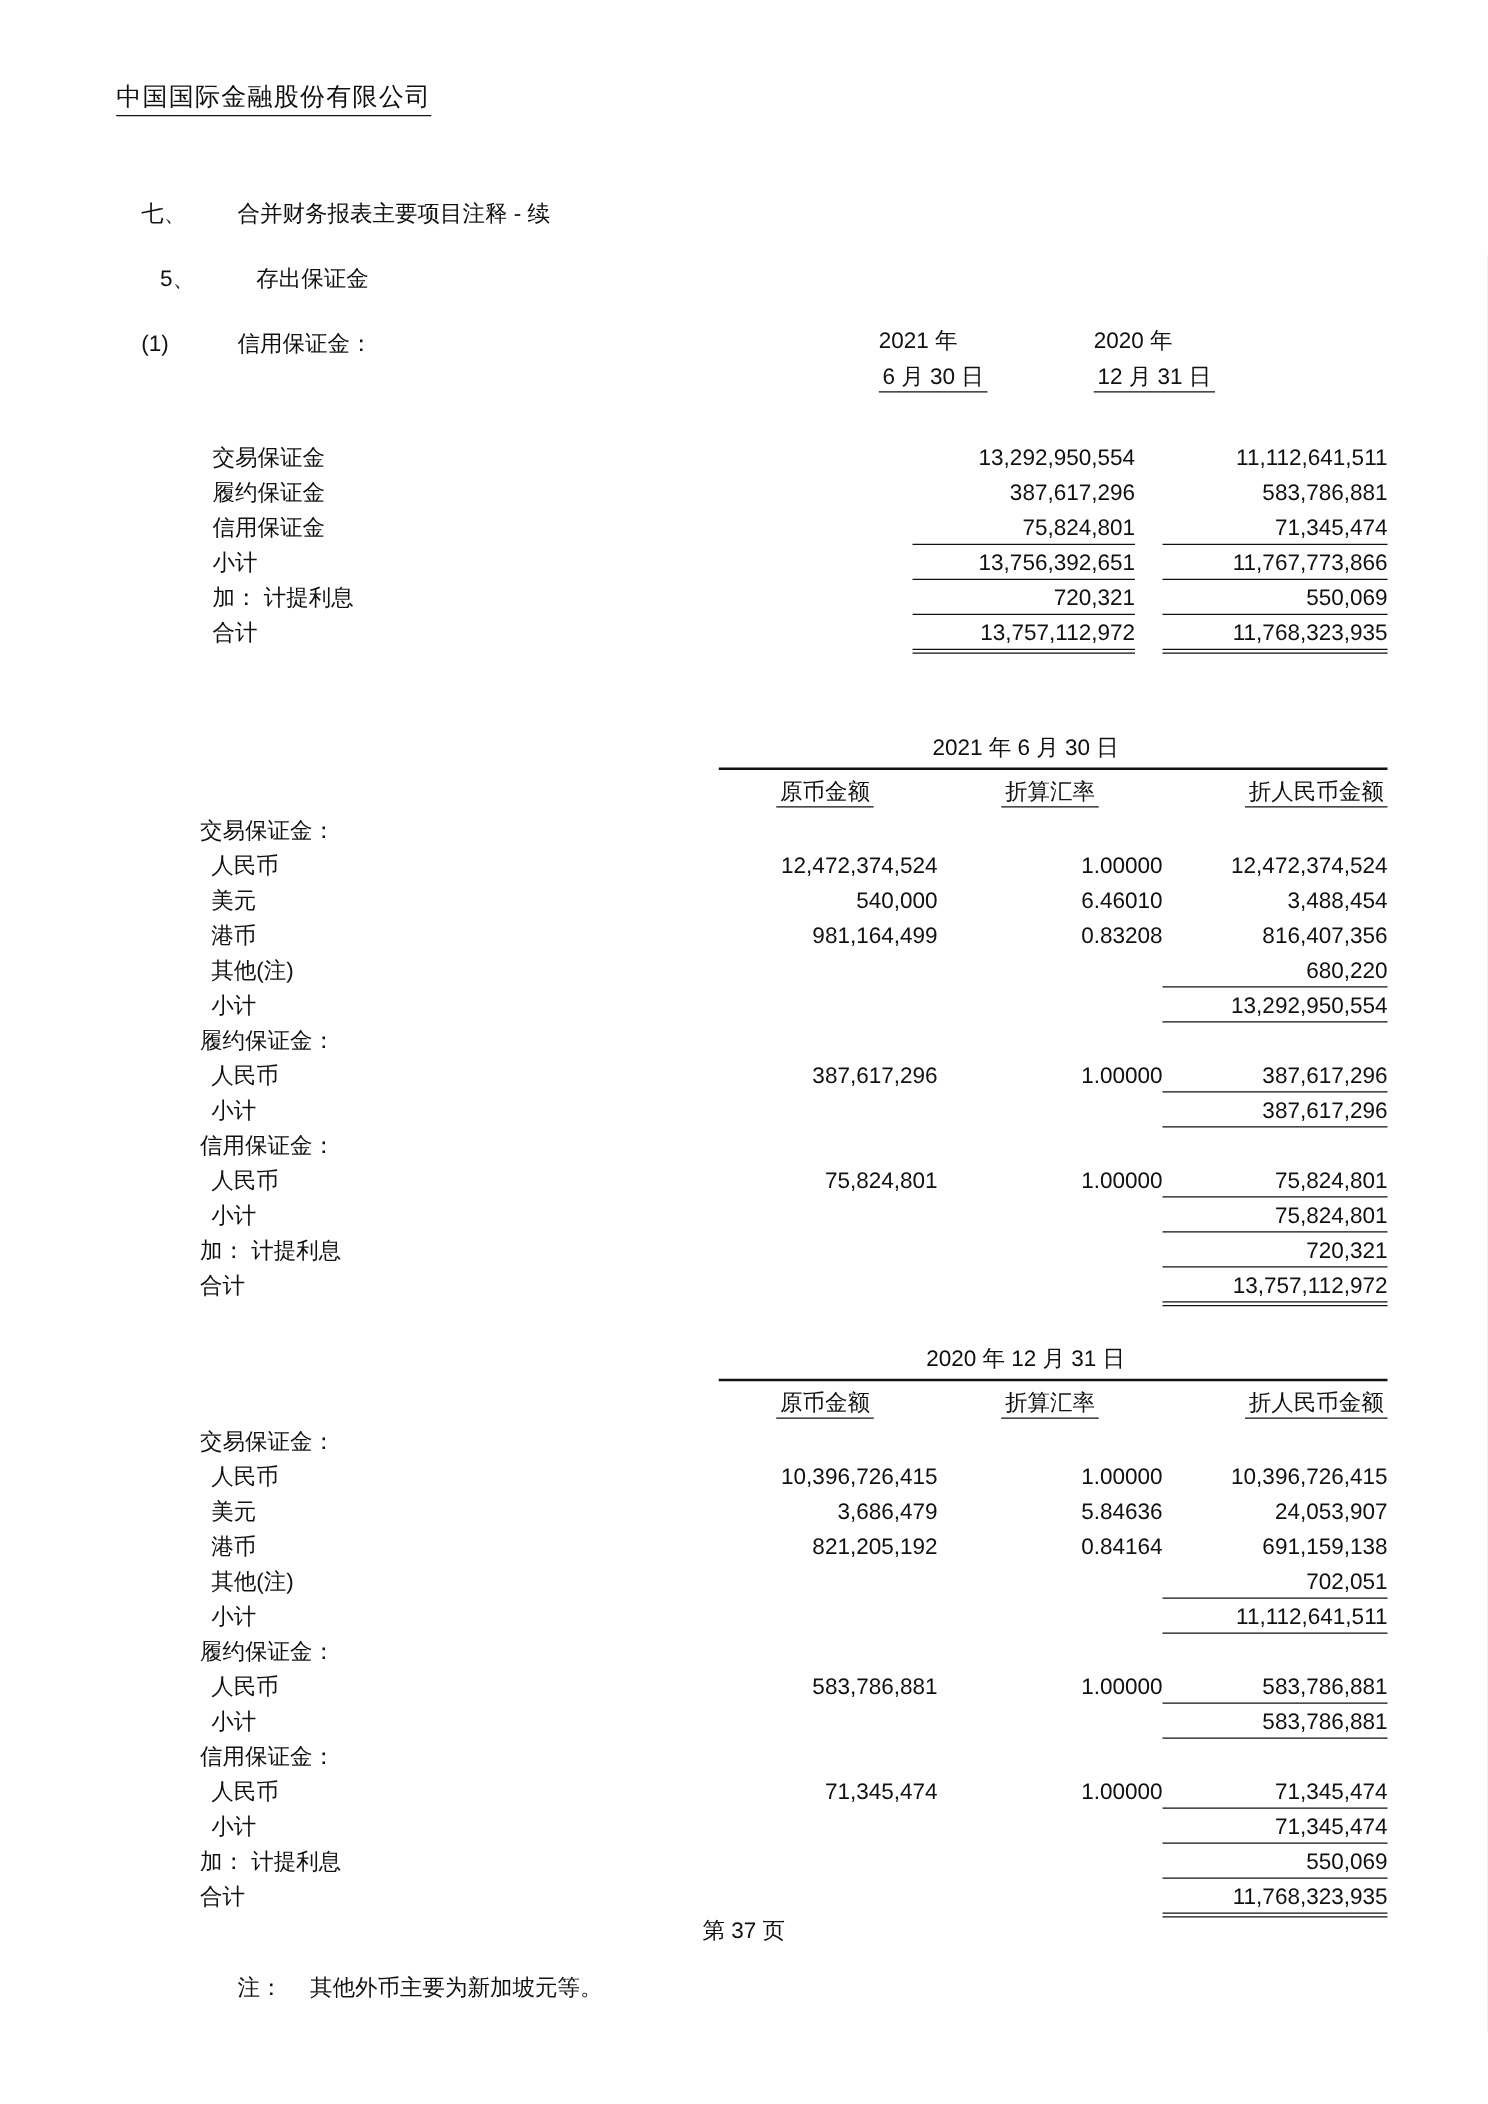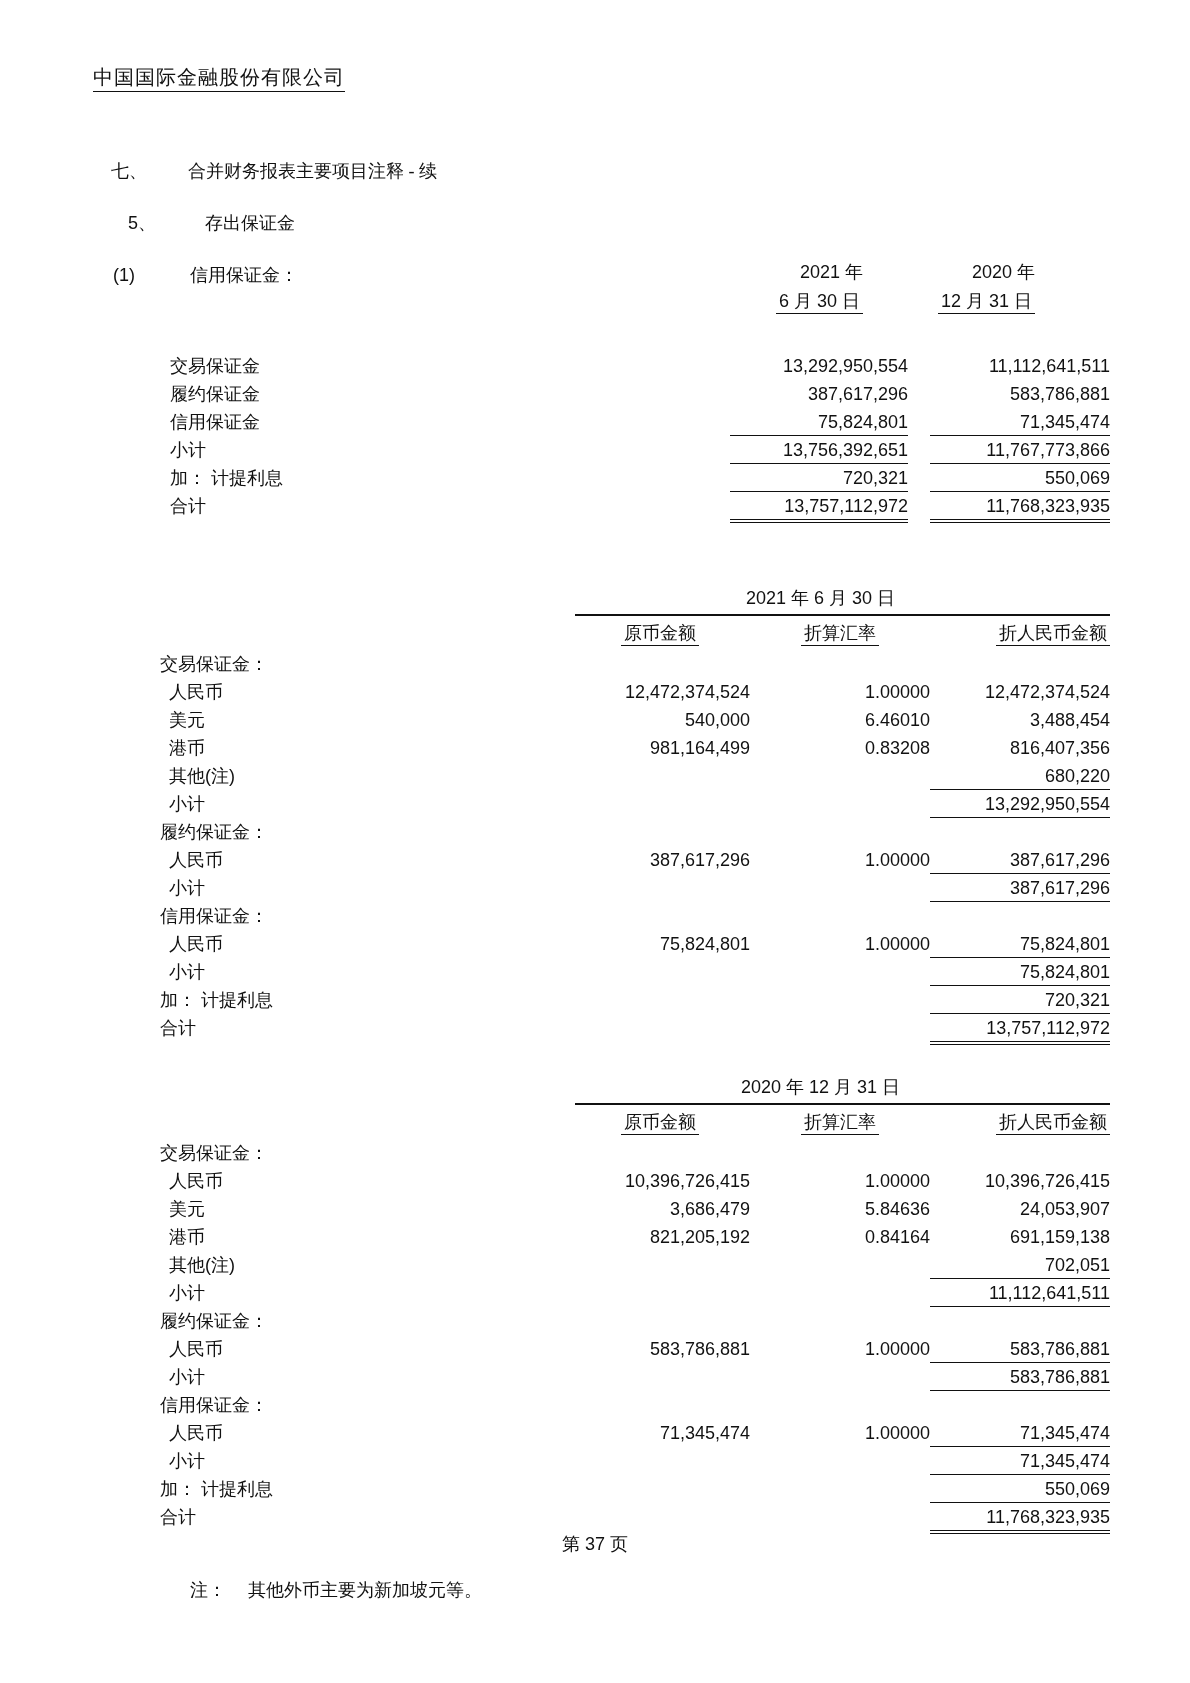--- a/index.html
+++ b/index.html
@@ -9,21 +9,21 @@
     font-family:"Liberation Sans","DejaVu Sans",sans-serif;
     font-size:18px; overflow:hidden;
   }
   .abs { position:absolute; }
   .company { font-size:20px; letter-spacing:1px; }
   .company-u { border-bottom:1.5px solid #111; padding-bottom:3px; }
   .hrow { white-space:pre; }
   .mark { display:inline-block; width:77px; }
   .note-mark { display:inline-block; width:58px; }
   .u { border-bottom:1.5px solid #111; padding:0 3px 2px 3px; }
-  .colhead { width:160px; text-align:right; line-height:29px; }
+  .colhead { width:160px; text-align:left; line-height:29px; }
   
   .t1body { width:940px; }
   .trow { display:flex; height:28px; line-height:28px; }
   .t-lbl { flex:1; }
   .cA { width:178px; text-align:right; }
   .gap { width:22px; }
   .cB { width:180px; text-align:right; }
   .b-solid { border-bottom:1.5px solid #111; }
   .b-double { border-bottom:1px solid #111; position:relative; }
   .b-double::after { content:""; position:absolute; left:0; right:0; bottom:-4px; border-top:1.5px solid #111; }
@@ -44,21 +44,21 @@
 </style>
 </head>
 <body>
 
 <div class="page">
 
   <div class="abs company" style="top:64px;left:93px;">
     <span class="company-u">中国国际金融股份有限公司</span>
   </div>
 
-  <div class="abs hrow" style="top:138px;left:93px;font-family:Liberation Serif, serif;">
+  <div class="abs hrow" style="top:138px;left:93px;">
     <span class="mark">七、</span><span>合并财务报表主要项目注释 - 续</span>
   </div>
 
   <div class="abs hrow" style="top:190px;left:108px;">
     <span class="mark">5、</span><span>存出保证金</span>
   </div>
 
   <div class="abs hrow" style="top:242px;left:93px;">
     <span class="mark">(1)</span><span>信用保证金：</span>
   </div>

